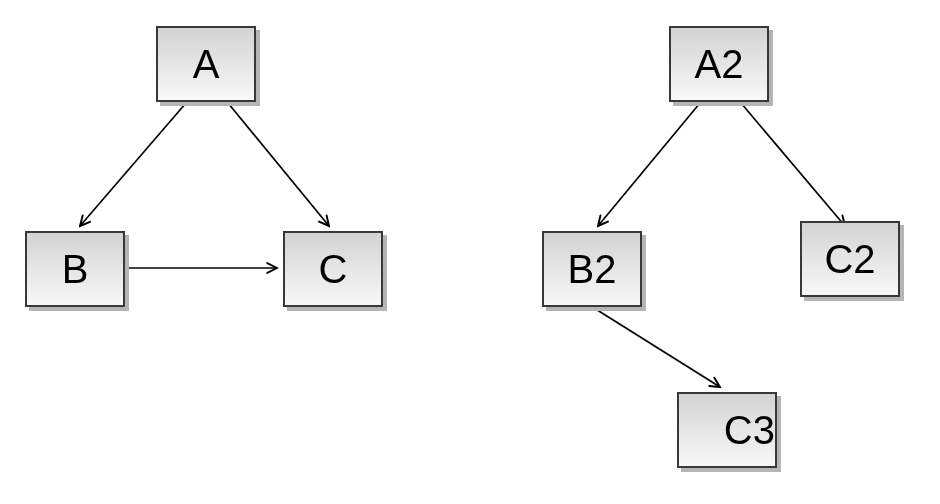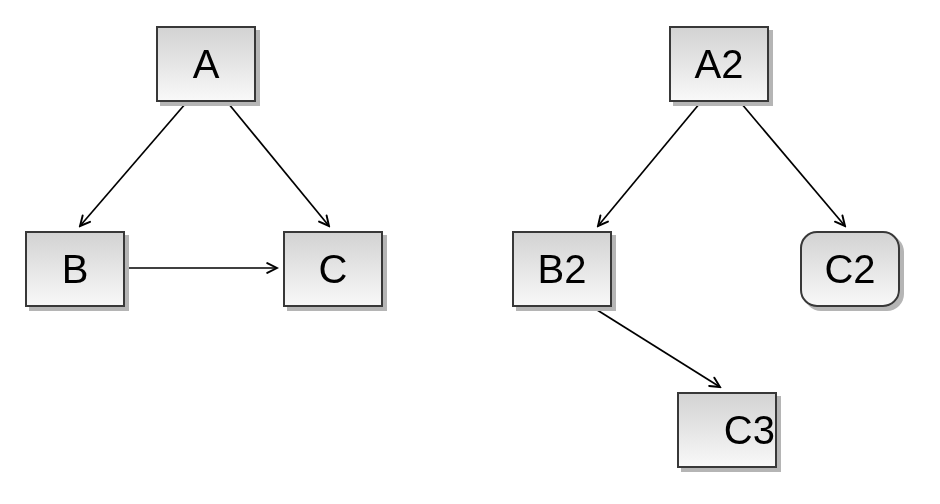--- a/index.html
+++ b/index.html
@@ -69,23 +69,23 @@
   <div class="node" style="left:25px;  top:231px;">
     <span>B</span>
   </div>
   <div class="node" style="left:283px; top:231px;">
     <span>C</span>
   </div>
 
   <div class="node" style="left:669px; top:26px;">
     <span>A2</span>
   </div>
-  <div class="node" style="left:512px; top:231px;">
+  <div class="node" style="left:542px; top:231px;">
     <span>B2</span>
   </div>
-  <div class="node" style="left:800px; top:231px;border-radius:17px;">
+  <div class="node" style="left:800px; top:221px;">
     <span>C2</span>
   </div>
   <div class="node" style="left:677px; top:392px;justify-content:flex-end;">
     <span>C3</span>
   </div>
 
 </div>
 
 </body></html>

